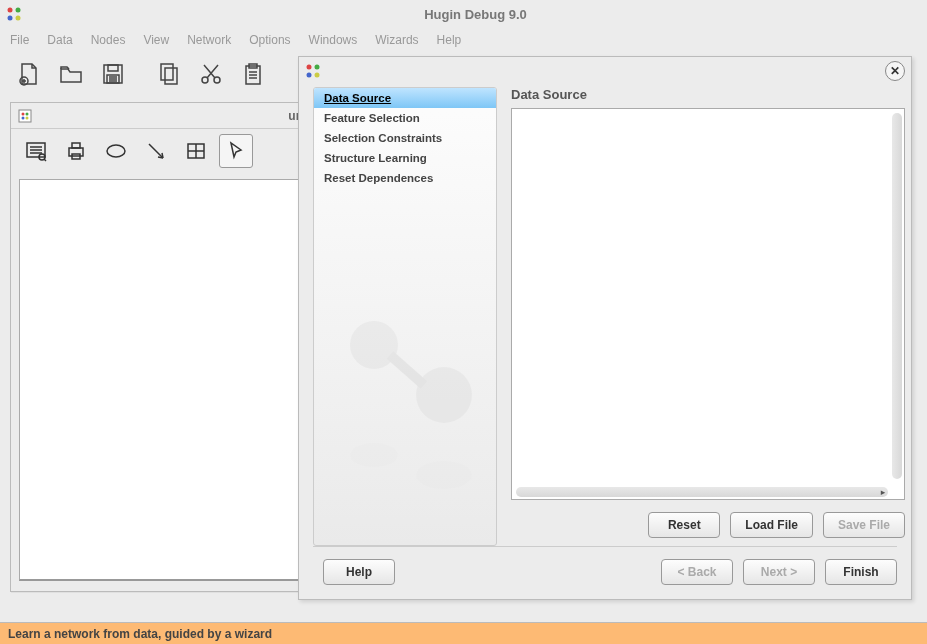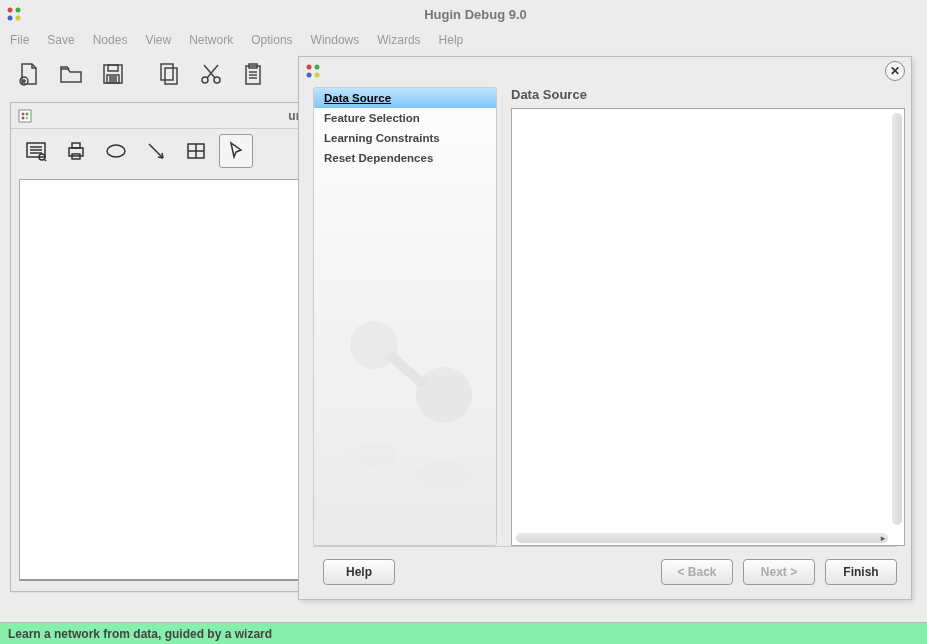--- a/index.html
+++ b/index.html
@@ -109,21 +109,21 @@
   border:1px solid #aaa;
   border-bottom:2px solid #999;
 }
 .statusbar {
   height: 22px;
   border-top: 1px solid #bbb;
   display:flex; align-items:center;
   padding: 0 8px;
   font-weight: bold;
   color:#444;
-  background:#86efac;
+  background:#fdba74;
 }
 
 
 .wizard {
   position: absolute;
   left: 298px; top: 56px;
   width: 614px; height: 544px;
   background: #ececec;
   border: 1px solid #bbb;
   box-shadow: 2px 2px 4px rgba(0,0,0,0.12);
@@ -248,21 +248,21 @@
       <circle cx="4" cy="4" r="2.5" fill="#d44"></circle>
         <circle cx="12" cy="4" r="2.5" fill="#4a4"></circle>
       <circle cx="4" cy="12" r="2.5" fill="#46c"></circle>
         <circle cx="12" cy="12" r="2.5" fill="#cc4"></circle>
     </svg>
     <div class="titlebar-title">Hugin Debug 9.0</div>
   </div>
 
   <div class="menubar">
     <span>File</span>
-    <span>Save</span>
+    <span>Data</span>
     <span>Nodes</span>
     <span>View</span>
     <span>Network</span>
     <span>Options</span>
     <span>Windows</span>
     <span>Wizards</span>
     <span>Help</span>
   </div>
 
   <div class="toolbar">
@@ -382,39 +382,45 @@
     <div style="flex:1"></div>
     <div class="wizard-close">
       <span>✕</span>
     </div>
   </div>
 
   <div class="wizard-body">
     <div class="step-panel">
       <div class="step-item active">Data Source</div>
       <div class="step-item">Feature Selection</div>
-      <div class="step-item">Learning Constraints</div>
+      <div class="step-item">Selection Constraints</div>
+      <div class="step-item">Structure Learning</div>
       <div class="step-item">Reset Dependences</div>
       <svg class="step-decor" viewBox="0 0 184 200">
         <ellipse cx="60" cy="40" rx="24" ry="24" fill="#ccc"></ellipse>
         <ellipse cx="130" cy="90" rx="28" ry="28" fill="#ccc"></ellipse>
         <path d="M76 50 L110 80" stroke="#bbb" stroke-width="10"></path>
         <ellipse cx="60" cy="150" rx="24" ry="12" fill="#ddd" opacity="0.5"></ellipse>
         <ellipse cx="130" cy="170" rx="28" ry="14" fill="#ddd" opacity="0.5"></ellipse>
       </svg>
     </div>
 
     <div class="right-panel">
       <div class="right-title">Data Source</div>
       <div class="scroll-box">
         <div class="vtrack"></div>
         <div class="harrow-l">◂</div>
         <div class="htrack"></div>
         <div class="harrow-r">▸</div>
       </div>
+      <div class="mid-buttons">
+        <div class="btn">Reset</div>
+        <div class="btn">Load File</div>
+        <div class="btn disabled">Save File</div>
+      </div>
     </div>
   </div>
 
   <div class="wiz-sep"></div>
 
   <div class="bottom-row">
     <div class="btn">Help</div>
     <div class="spacer"></div>
     <div class="btn disabled">&lt; Back</div>
     <div class="btn disabled">Next &gt;</div>

